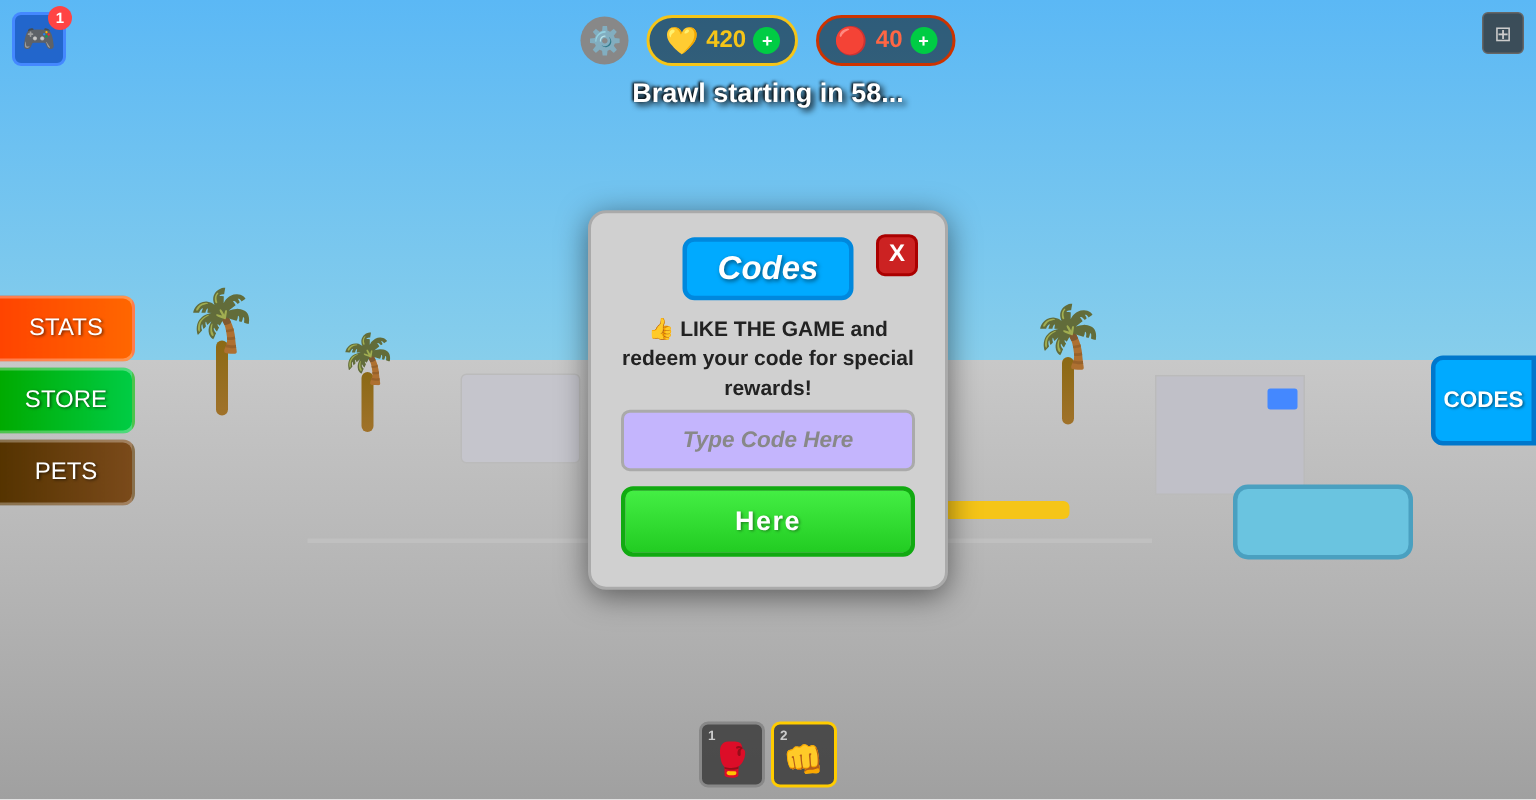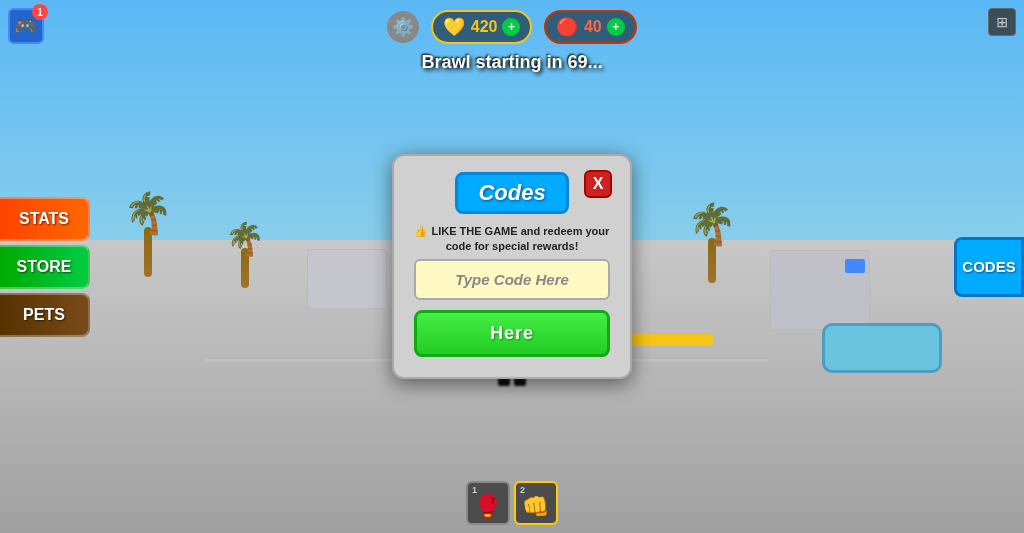--- a/index.html
+++ b/index.html
@@ -236,21 +236,21 @@
       z-index: 10;
     }
 
     .sidebar-btn {
       width: 90px;
       height: 44px;
       display: flex;
       align-items: center;
       justify-content: center;
       font-size: 16px;
-      font-weight: 700;
+      font-weight: 400;
       color: white;
       cursor: pointer;
       border-radius: 0 8px 8px 0;
       text-shadow: 1px 1px 2px rgba(0,0,0,0.6);
       border-left: none;
       border: 2px solid rgba(255,255,255,0.3);
       border-left: none;
     }
 
     
@@ -381,35 +381,35 @@
       display: flex;
       align-items: center;
       justify-content: center;
       font-size: 16px;
       font-weight: 900;
       color: white;
       cursor: pointer;
     }
 
     #modal-description {
-      font-size: 11px;
+      font-size: 14px;
       font-weight: 700;
       text-align: center;
       color: #222;
       margin-bottom: 5px;
       line-height: 1.4;
     }
 
     #code-input {
       width: 100%;
       padding: 10px 24px;
       font-size: 15px;
       font-weight: 700;
       color: #555;
-      background: #fef9c3;
+      background: #c4b5fd;
       border: 2px solid #aaa;
       border-radius: 6px;
       text-align: center;
       margin-bottom: 10px;
       outline: none;
       font-family: Arial, sans-serif;
     }
 
     #code-input::placeholder {
       color: #888;
@@ -553,21 +553,21 @@
     <div class="plus-btn">+</div>
   </div>
 
   <div class="hud-orb">
     <span class="orb-icon">🔴</span>
     <span class="orb-amount">40</span>
     <div class="plus-btn">+</div>
   </div>
 </div>
 
-<div id="timer-text">Brawl starting in 69...</div>
+<div id="timer-text">Brawl starting in 58...</div>
 
 <div id="left-sidebar">
   <div class="sidebar-btn" style="background: linear-gradient(90deg, #ff4400, #ff6600);">STATS</div>
   <div class="sidebar-btn" style="background: linear-gradient(90deg, #00aa00, #00cc44);">STORE</div>
   <div class="sidebar-btn" style="background: linear-gradient(90deg, #553300, #7a4a1a);">PETS</div>
 </div>
 
 <div id="codes-side-btn">CODES</div>
 
 <div id="codes-modal">

